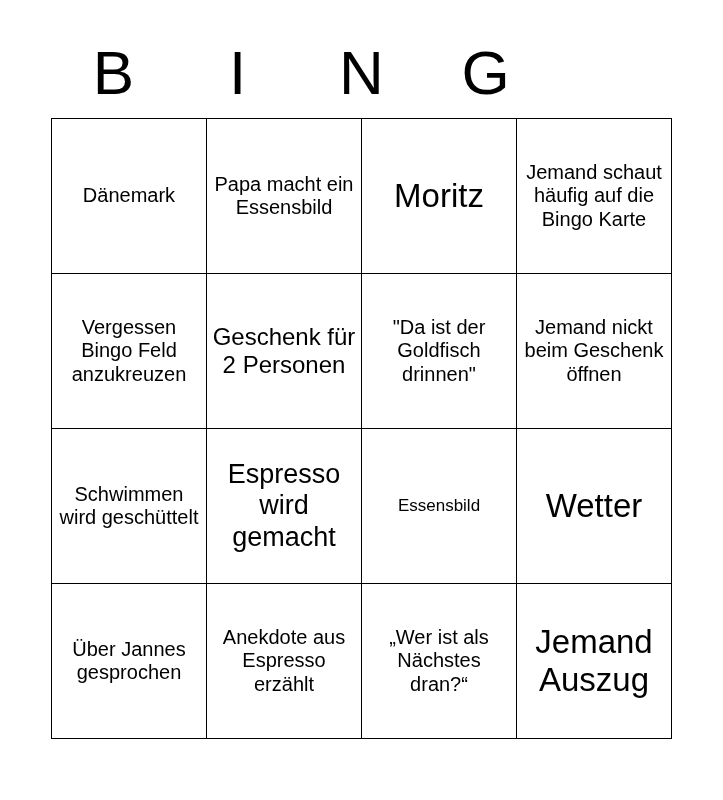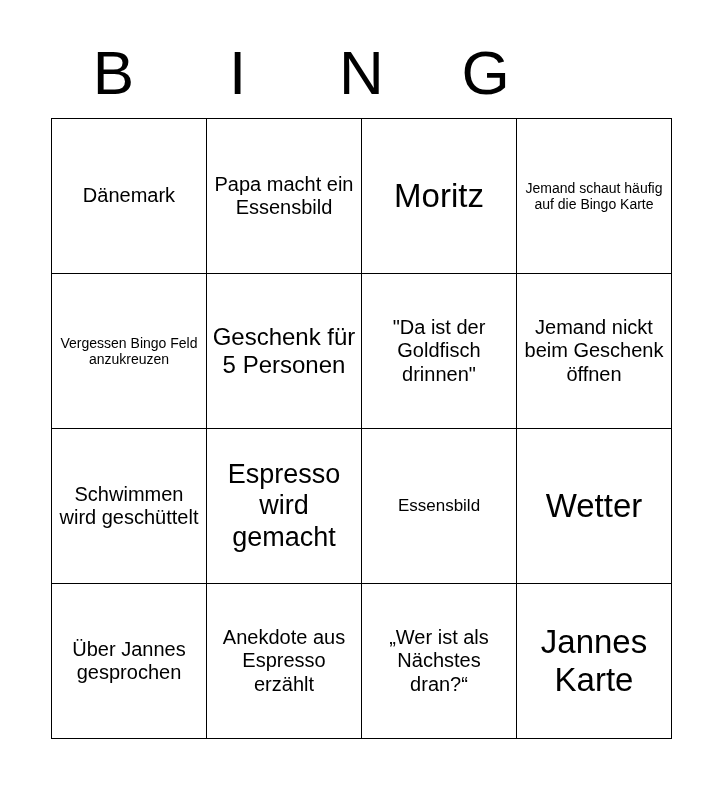--- a/index.html
+++ b/index.html
@@ -51,21 +51,21 @@
     width: 155px;
     height: 155px;
     text-align: center;
     vertical-align: middle;
     padding: 2px 4px;
     box-sizing: border-box;
     font-family: "Liberation Sans", sans-serif;
     line-height: 1.16;
     word-wrap: break-word;
   }
-  .fs-15 { font-size: 14px; margin-left: 33px; }
+  .fs-15 { font-size: 20px; margin-left: 33px; }
   .fs-17 { font-size: 17px; }
   .fs-20 { font-size: 20px; }
   .fs-22 { font-size: 20px; }
   .fs-24 { font-size: 24px; }
   .fs-27 { font-size: 27px; border-radius: 14px; }
   .fs-33 { font-size: 33px; }
 </style>
 </head>
 <body>
 
@@ -82,32 +82,32 @@
   <table class="bingo-grid">
     <tbody>
       <tr>
         <td class="fs-22">Dänemark</td>
         <td class="fs-20">Papa macht ein Essensbild</td>
         <td class="fs-33">Moritz</td>
         <td class="fs-15">Jemand schaut häufig auf die Bingo Karte</td>
       </tr>
       <tr>
         <td class="fs-15">Vergessen Bingo Feld anzukreuzen</td>
-        <td class="fs-24">Geschenk für 5 Personen</td>
+        <td class="fs-24">Geschenk für 2 Personen</td>
         <td class="fs-20">"Da ist der Goldfisch drinnen"</td>
         <td class="fs-20">Jemand nickt beim Geschenk öffnen</td>
       </tr>
       <tr>
         <td class="fs-20">Schwimmen wird geschüttelt</td>
         <td class="fs-27">Espresso wird gemacht</td>
         <td class="fs-17">Essensbild</td>
         <td class="fs-33">Wetter</td>
       </tr>
       <tr>
         <td class="fs-20">Über Jannes gesprochen</td>
         <td class="fs-22">Anekdote aus Espresso erzählt</td>
         <td class="fs-20">„Wer ist als Nächstes dran?“</td>
-        <td class="fs-33">Jannes Karte</td>
+        <td class="fs-33">Jemand Auszug</td>
       </tr>
     </tbody>
   </table>
 
 </div>
 
 </body></html>

